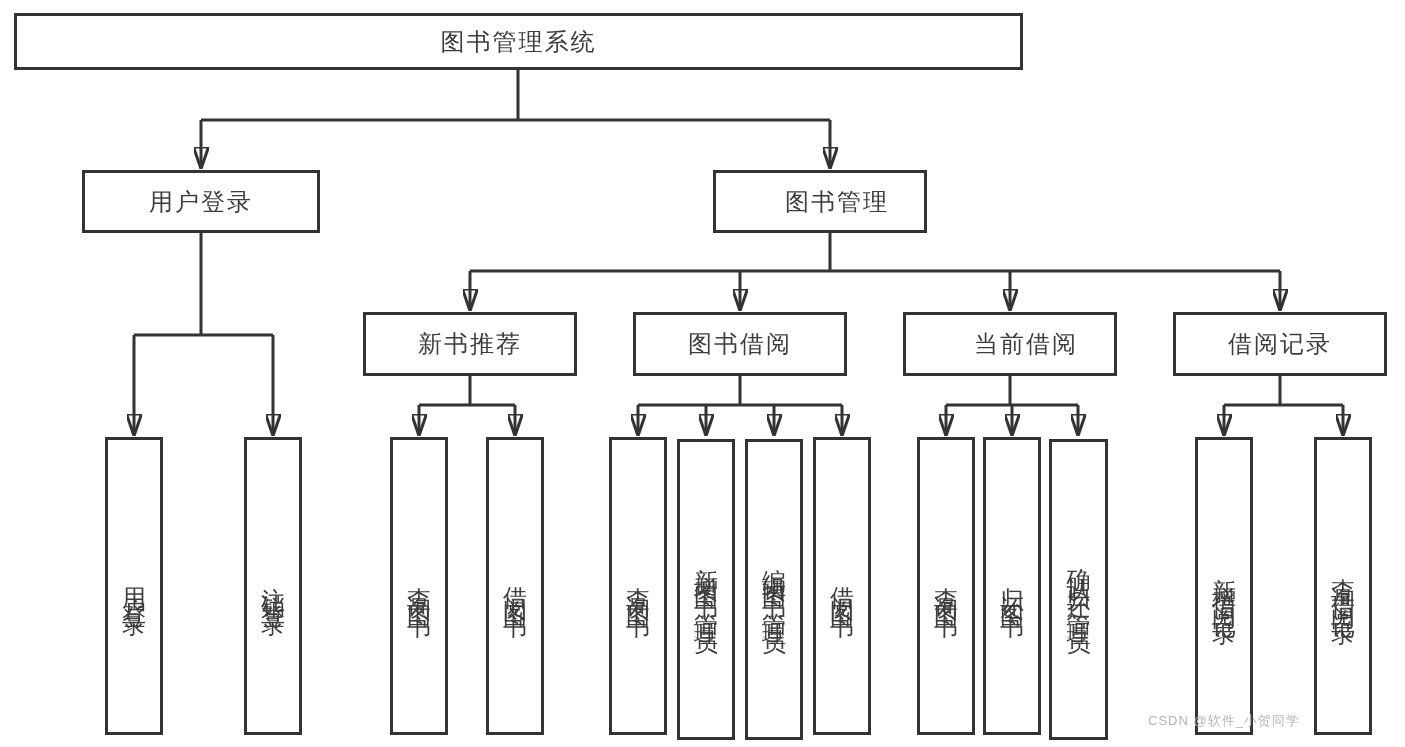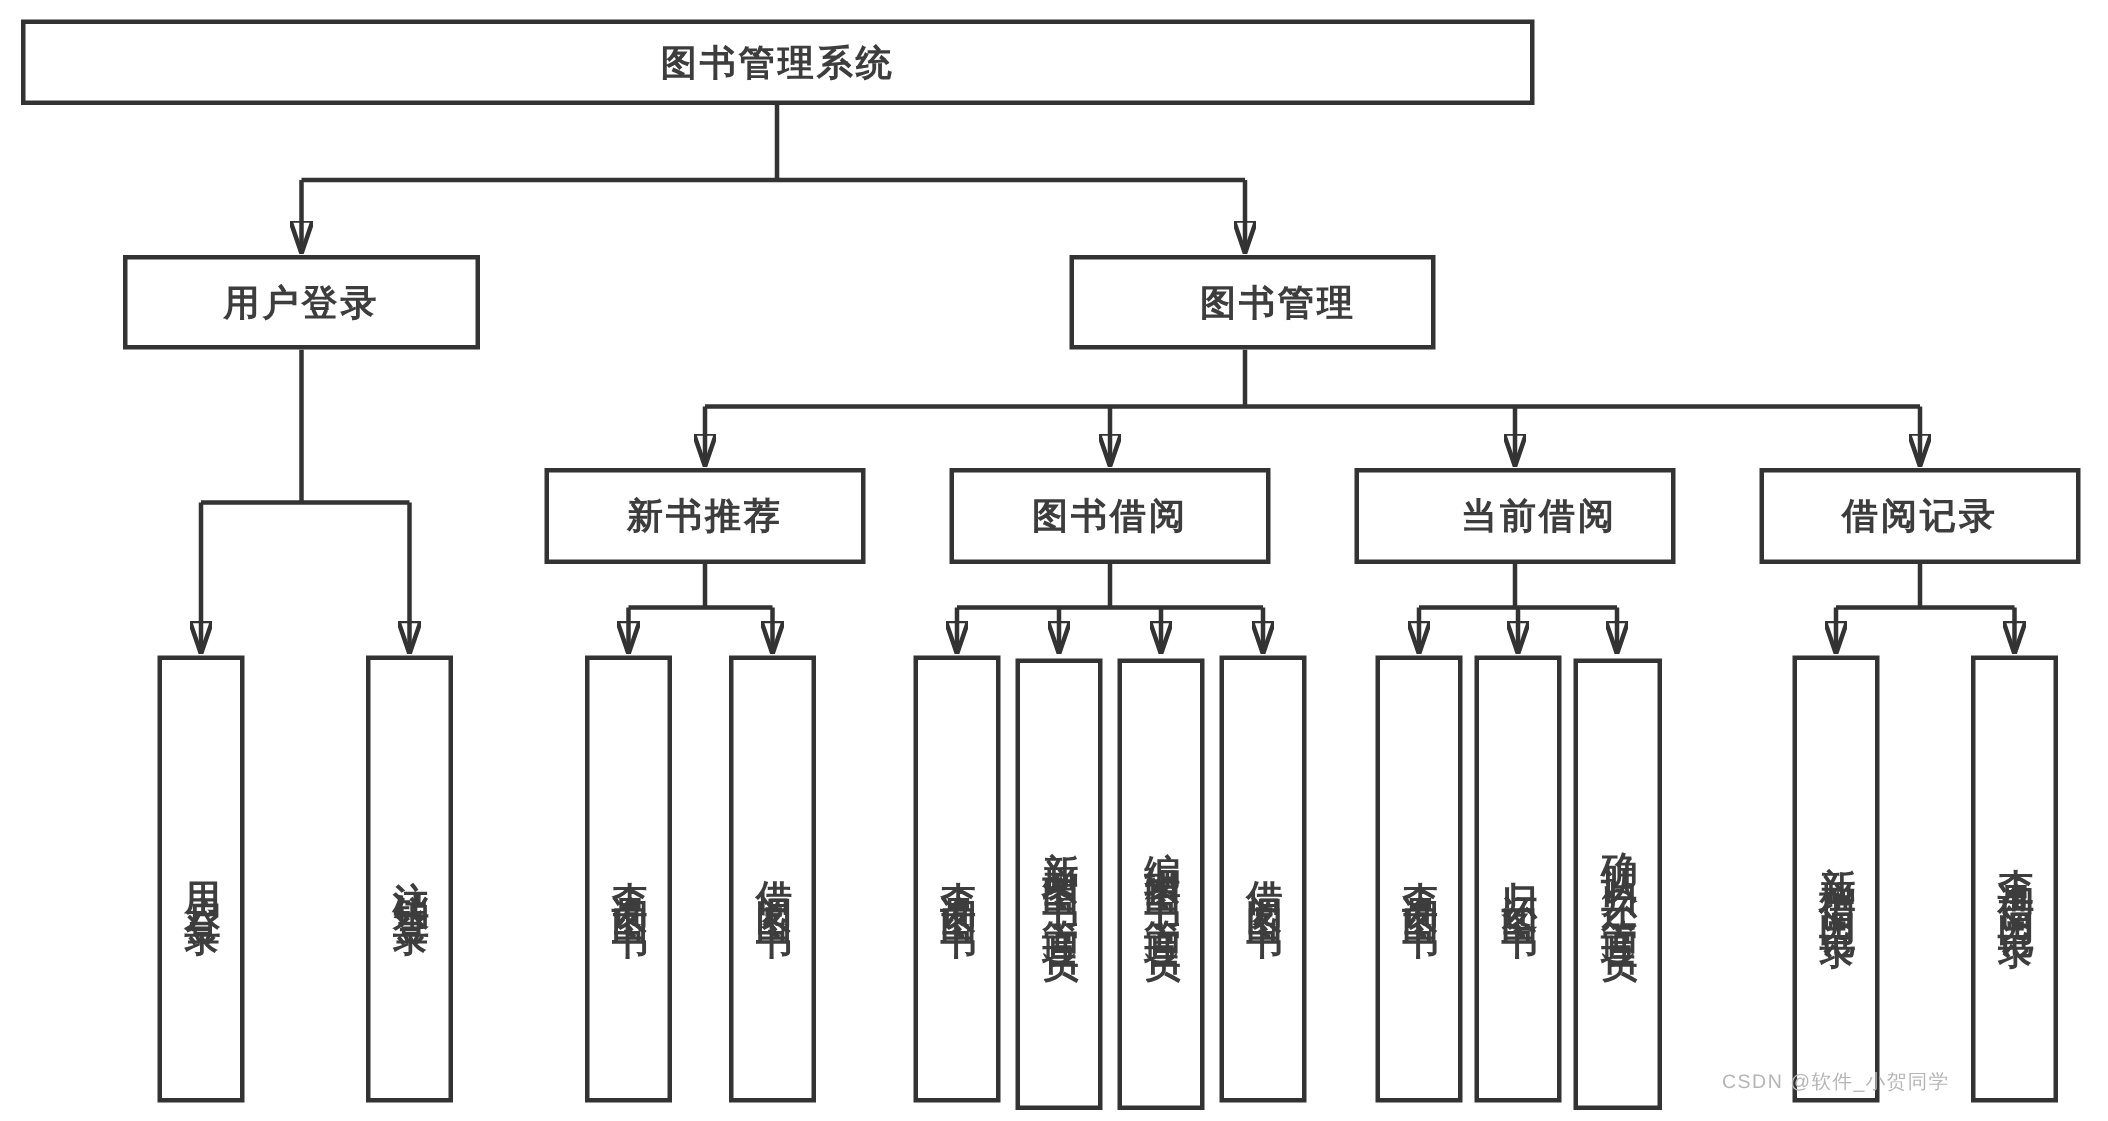--- a/index.html
+++ b/index.html
@@ -43,21 +43,20 @@
   }
   .box.v {
     writing-mode: vertical-rl;
     text-orientation: mixed;
     font-size: 24px;
     letter-spacing: 9px;
     line-height: 1;
   }
   .box span {
     display: block;
-    font-weight: bold;
   }
   .watermark {
     position: absolute;
     left: 1148px;
     top: 712px;
     font-size: 13px;
     color: #b5b5b5;
     letter-spacing: 1px;
     white-space: nowrap;
   }
@@ -108,21 +107,21 @@
     <line x1="1343" y1="405" x2="1343" y2="434" marker-end="url(#ah)"></line>
   </svg>
 
   <div class="box h" style="left:14px; top:13px; width:1009px; height:57px;">
     <span>图书管理系统</span>
   </div>
 
   <div class="box h" style="left:82px; top:170px; width:238px; height:63px;">
     <span>用户登录</span>
   </div>
-  <div class="box h" style="left:713px; top:170px; width:244px; height:63px;padding-left:34px;">
+  <div class="box h" style="left:713px; top:170px; width:214px; height:63px;padding-left:34px;">
     <span>图书管理</span>
   </div>
 
   <div class="box h" style="left:633px; top:312px; width:214px; height:64px;">
     <span>图书借阅</span>
   </div>
   <div class="box h" style="left:363px; top:312px; width:214px; height:64px;">
     <span>新书推荐</span>
   </div>
   <div class="box h" style="left:903px; top:312px; width:214px; height:64px;padding-left:32px;">

